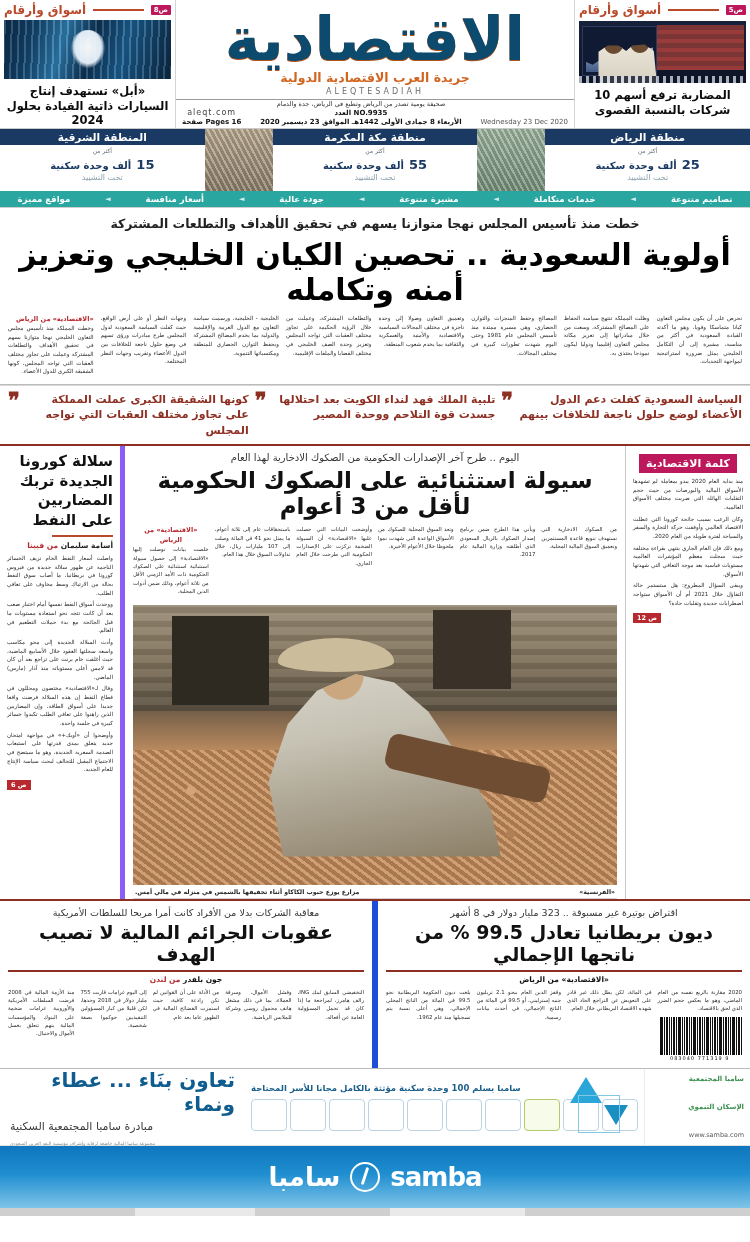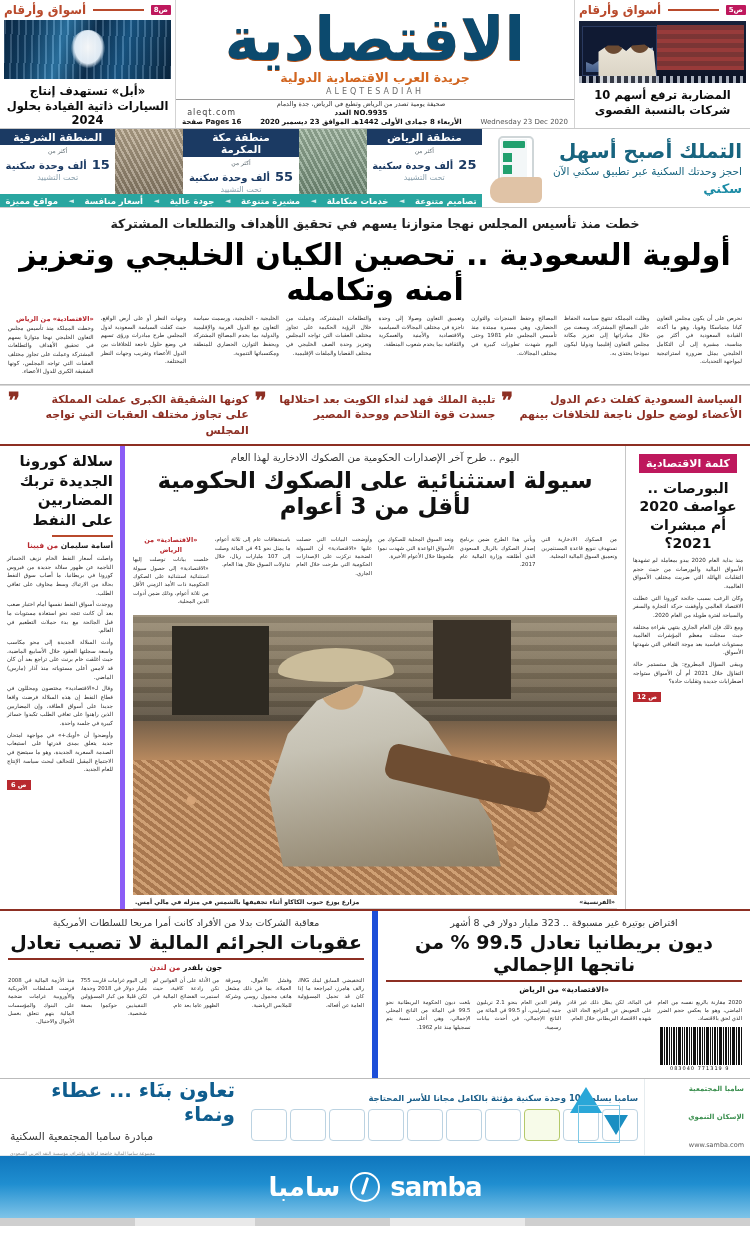--- a/index.html
+++ b/index.html
@@ -117,21 +117,21 @@
   .side-title{font-size:15px;font-weight:bold;line-height:1.3;text-align:right;color:#111;}
   .side-rule{height:2px;background:#b94a2c;width:58%;margin:5px 0 4px auto;}
   .side-by{font-size:7.5px;font-weight:bold;color:#222;text-align:right;}
   .side-by em{color:#b8292f;font-style:normal;}
   .side-text{font-size:5.6px;line-height:1.55;text-align:justify;color:#2a2a2a;margin-top:4px;}
   .side-text p{margin:0 0 3px 0;}
   .side-more{display:inline-block;background:#b8292f;color:#fff;font-size:6.5px;font-weight:bold;padding:1px 4px;float:left;margin-top:3px;}
 
   .mid-main{flex:1;padding:6px 8px 0 8px;box-sizing:border-box;}
   .mid-kicker{text-align:center;font-size:10px;color:#333;}
-  .mid-title{text-align:center;font-size:23px;font-weight:bold;margin:4px 0 16px 0;letter-spacing:-.6px;}
+  .mid-title{text-align:center;font-size:23px;font-weight:bold;margin:4px 0 6px 0;letter-spacing:-.6px;}
   .mid-cols{display:flex;gap:6px;}
   .mc{flex:1;font-size:5.4px;line-height:1.55;text-align:justify;color:#2a2a2a;}
   .mc p{margin:0 0 3px 0;}
   .mc .lead-src{text-align:center;}
   .photo{margin:6px 0 0 0;height:280px;position:relative;overflow:hidden;
     background:linear-gradient(180deg,#8d7c63 0%,#6c5a46 36%,#b98a5f 52%,#cfa274 100%);}
   .photo .wall{position:absolute;left:0;right:0;top:0;height:38%;
     background:linear-gradient(180deg,#9c8f78 0%,#7c6f59 60%,#5d5344 100%);}
   .photo .wall:after{content:"";position:absolute;inset:0;
     background:repeating-linear-gradient(0deg,rgba(0,0,0,.10) 0 6px,rgba(255,255,255,.05) 6px 14px);}
@@ -172,21 +172,21 @@
   .barcode i{display:block;width:1px;height:100%;background:#111;}
   .barcode-num{font-size:5px;text-align:center;letter-spacing:1px;color:#111;}
 
   
   .samba{border-top:1px solid #bbb;}
   .samba-top{height:76px;display:flex;background:#fff;border-bottom:1px solid #dfe6ea;}
   .samba-left{width:108px;box-sizing:border-box;padding:6px;display:flex;flex-direction:column;justify-content:space-between;align-items:flex-start;border-left:1px solid #e6ecef;}
   .sl-logo{font-size:7px;font-weight:bold;color:#3b8f4f;line-height:1.3;}
   .sl-www{font-size:6.5px;color:#5a5a5a;}
   .samba-mid{flex:1;position:relative;display:flex;flex-direction:column;justify-content:center;padding:4px 6px;box-sizing:border-box;}
-  .samba-line{font-size:8.5px;color:#1c5f8a;font-weight:bold;text-align:right;}
+  .samba-line{font-size:8.5px;color:#1c5f8a;font-weight:bold;text-align:left;}
   .steps{display:flex;gap:3px;justify-content:center;margin-top:6px;}
   .step{width:34px;height:30px;border:1px solid #bcd3e2;border-radius:4px;background:#fff;}
   .step.hl{border-color:#b4c96a;background:#f7fbe9;}
   .house{position:absolute;right:8px;top:6px;width:72px;height:62px;}
   .house i{position:absolute;background:#2aa7d8;}
   .house .t1{width:0;height:0;border-left:16px solid transparent;border-right:16px solid transparent;border-bottom:26px solid #2aa7d8;left:6px;top:2px;background:none;}
   .house .t2{width:0;height:0;border-left:12px solid transparent;border-right:12px solid transparent;border-top:20px solid #1b8fc2;left:40px;top:30px;background:none;}
   .house .box{left:14px;top:20px;width:40px;height:36px;background:none;border:1px solid #7fc9e6;}
   .samba-right{width:250px;box-sizing:border-box;padding:8px 10px;display:flex;flex-direction:column;justify-content:center;align-items:flex-end;}
   .sr-title{font-size:20px;font-weight:bold;color:#0f5d8e;}
@@ -252,35 +252,20 @@
         <span class="kicker">أسواق وأرقام</span>
       </div>
       <div class="corner-photo apple">
           <div class="slats"></div>
         </div>
       <div class="corner-cap">«أبل» تستهدف إنتاج السيارات ذاتية القيادة بحلول 2024</div>
     </div>
   </div>
 
   <div class="sakani">
-    <div class="sk-right">
-      <div class="sk-text">
-        <div class="sk-title">التملك أصبح أسهل</div>
-        <div class="sk-sub">احجز وحدتك السكنية عبر تطبيق سكني الآن</div>
-        <div class="sk-logo">سكني</div>
-      </div>
-      <div class="sk-phone">
-        <div class="body"></div>
-          <div class="scr"></div>
-          <div class="bar"></div>
-          <div class="c1"></div>
-          <div class="c2"></div>
-          <div class="hand"></div>
-      </div>
-    </div>
     <div class="sk-cols">
       <div class="sk-row">
         <div class="sk-reg">
           <div class="hdr">منطقة الرياض</div>
           <div class="bd">
             <div class="sk-small">أكثر من</div>
             <div><span class="sk-num">25</span>
               <span class="sk-unit">ألف وحدة سكنية</span></div>
             <div class="sk-under">تحت التشييد</div>
           </div>
@@ -424,21 +409,20 @@
       <div class="photo-cap">
         <span class="cap-src">«الفرنسية»</span>
         <span class="cap-txt">مزارع يوزع حبوب الكاكاو أثناء تجفيفها بالشمس في منزله في مالي أمس.</span>
       </div>
     </div>
 
     <div class="side-col" style="order:1">
       <div style="text-align:center">
         <span style="display:inline-block;background:#be185d;color:#fff;font-size:11px;font-weight:bold;padding:3px 7px;border-radius:0">كلمة الاقتصادية</span>
       </div>
-      <div class="side-title" style="text-align:center;font-size:14px;margin-top:6px">البورصات .. عواصف 2020 أم مبشرات 2021؟</div>
       <div class="side-text">
         <p>منذ بداية العام 2020 يبدو بمعاملة لم تشهدها الأسواق المالية والبورصات من حيث حجم التقلبات الهائلة التي ضربت مختلف الأسواق العالمية.</p>
         <p>وكان الرعب بسبب جائحة كورونا التي عطلت الاقتصاد العالمي وأوقفت حركة التجارة والسفر والسياحة لفترة طويلة من العام 2020.</p>
         <p>ومع ذلك فإن العام الجاري ينتهي بقراءة مختلفة حيث سجلت معظم المؤشرات العالمية مستويات قياسية بعد موجة التعافي التي شهدتها الأسواق.</p>
         <p>ويبقى السؤال المطروح: هل ستستمر حالة التفاؤل خلال 2021 أم أن الأسواق ستواجه اضطرابات جديدة وتقلبات حادة؟</p>
       </div>
       <span class="side-more">ص 12</span>
     </div>
   </div>
 
@@ -494,21 +478,21 @@
             <p>وقفز الدين العام بنحو 2.1 تريليون جنيه إسترليني، أو 99.5 في المائة من الناتج الإجمالي، في أحدث بيانات رسمية.</p>
           </div>
         <div class="bc">
             <p>بلغت ديون الحكومة البريطانية نحو 99.5 في المائة من الناتج المحلي الإجمالي، وهي أعلى نسبة يتم تسجيلها منذ عام 1962.</p>
           </div>
       </div>
     </div>
 
     <div class="bsec">
       <div class="b-kicker">معاقبة الشركات بدلا من الأفراد كانت أمرا مربحا للسلطات الأمريكية</div>
-      <div class="b-title">عقوبات الجرائم المالية لا تصيب تعادل</div>
+      <div class="b-title">عقوبات الجرائم المالية لا تصيب الهدف</div>
       <div class="b-rule"></div>
       <div class="b-by">
         <span>جون بلفدر</span>
         <em>من لندن</em>
       </div>
       <div class="b-cols">
         <div class="bc">
             <p>التخفيضي السابق لبنك ING، رالف هامرز، لمراجعة ما إذا كان قد تحمل المسؤولية العامة عن أفعاله.</p>
           </div>
         <div class="bc">

